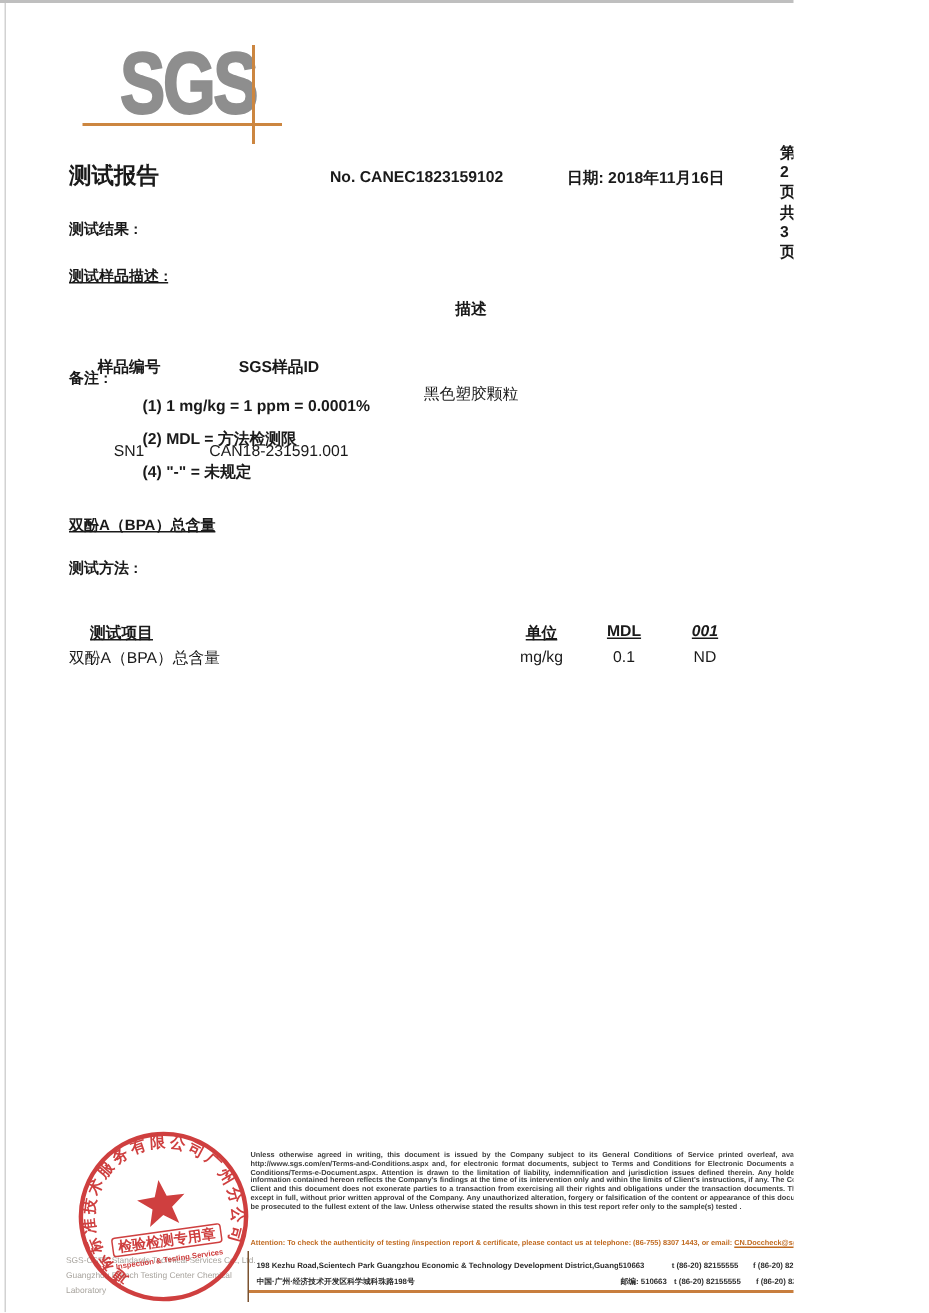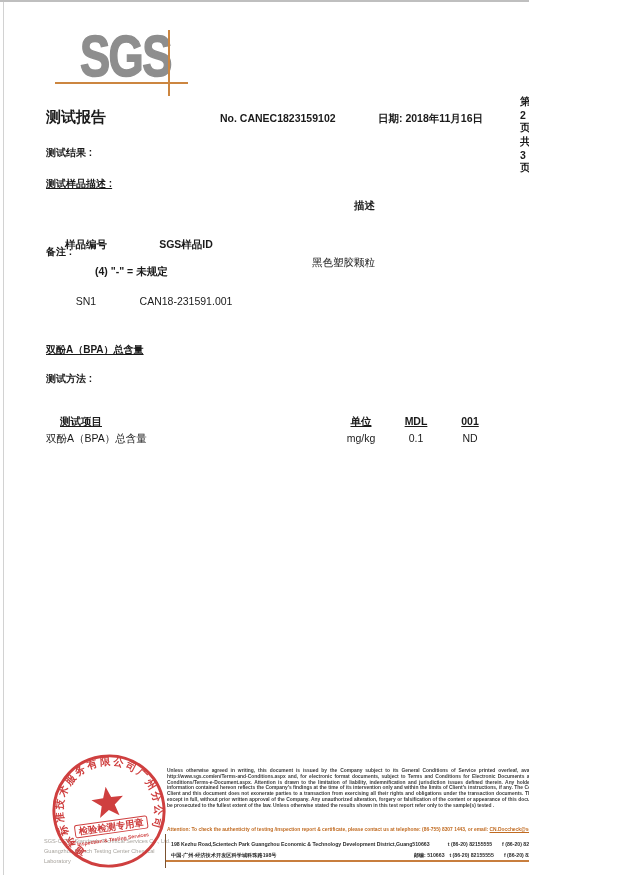--- a/index.html
+++ b/index.html
@@ -21,37 +21,37 @@
   .report-no{left:220px;top:112px;font-size:10.5px;font-weight:600;}
   .report-date{left:378px;top:112px;font-size:10.5px;font-weight:600;text-align:right;}
   .page-info{left:520px;top:95px;font-size:10.5px;font-weight:600;}
   .body-text{font-size:10px;font-weight:600;}
   .results-label{left:46px;top:146px;}
   .sample-heading{left:46px;top:177px;font-weight:700;text-decoration:underline;}
   
   .sample-table{left:45px;top:199px;display:grid;grid-template-columns:82px 118px 130px;
                 row-gap:4px;font-size:10.5px;}
   .sample-table .c1,.sample-table .c2{text-align:center;margin-top:39px;}
-  .sample-table .c3{text-align:right;padding-left:8px;}
+  .sample-table .c3{text-align:center;padding-left:8px;}
   .sample-table .hdr{font-weight:700;}
   
   .remarks-label{left:46px;top:245px;}
   .remarks-list{left:95px;top:260px;font-size:10.5px;font-weight:600;line-height:22px;}
   
   .bpa-heading{left:46px;top:343px;font-weight:700;text-decoration:underline;}
   .method-label{left:46px;top:372px;}
   .method-text{left:95px;top:372px;width:478px;font-size:10.5px;font-weight:600;line-height:17px;}
   
   .result-table{left:46px;top:415px;display:grid;grid-template-columns:285px 60px 50px 58px;
                 row-gap:3px;font-size:10.5px;}
   .result-table .h{font-weight:700;}
   .result-table .h span{text-decoration:underline;}
   .result-table .h.c1{padding-left:14px;}
   .result-table .c2,.result-table .c3,.result-table .c4{text-align:center;}
-  .result-table .italic span{font-weight:600;}
+  .result-table .italic span{font-style:italic;font-weight:600;}
   
   .stamp{left:50px;top:752px;width:118px;height:118px;transform:rotate(-8deg);opacity:0.92;z-index:5;}
   .stamp svg{width:100%;height:100%;}
   .ring-text{font-size:10.5px;font-weight:700;letter-spacing:2.2px;font-family:"Liberation Sans",sans-serif;}
   .banner-text{font-size:9.5px;font-weight:700;font-family:"Liberation Sans",sans-serif;}
   .stamp-sub{font-size:5.2px;font-weight:700;font-family:"Liberation Sans",sans-serif;}
   
   .legal{left:167px;top:768px;width:447px;font-size:4.9px;line-height:5.8px;
          text-align:justify;color:#3d3d3d;font-weight:600;z-index:2;}
   .attention{left:167px;top:827px;width:447px;font-size:4.9px;line-height:5.8px;
@@ -97,20 +97,22 @@
     <div class="hdr c1">样品编号</div>
     <div class="hdr c2">SGS样品ID</div>
     <div class="hdr c3">描述</div>
     <div class="c1">SN1</div>
     <div class="c2">CAN18-231591.001</div>
     <div class="c3">黑色塑胶颗粒</div>
   </div>
 
   <div class="abs body-text remarks-label">备注 :</div>
   <div class="abs remarks-list">
+    <div>(1) 1 mg/kg = 1 ppm = 0.0001%</div>
+    <div>(2) MDL = 方法检测限</div>
     <div>(4) "-" = 未规定</div>
   </div>
 
   <div class="abs body-text bpa-heading">双酚A（BPA）总含量</div>
   <div class="abs body-text method-label">测试方法 :</div>
 
   <div class="abs result-table">
     <div class="h c1"><span>测试项目</span></div>
     <div class="h c2"><span>单位</span></div>
     <div class="h c3"><span>MDL</span></div>

